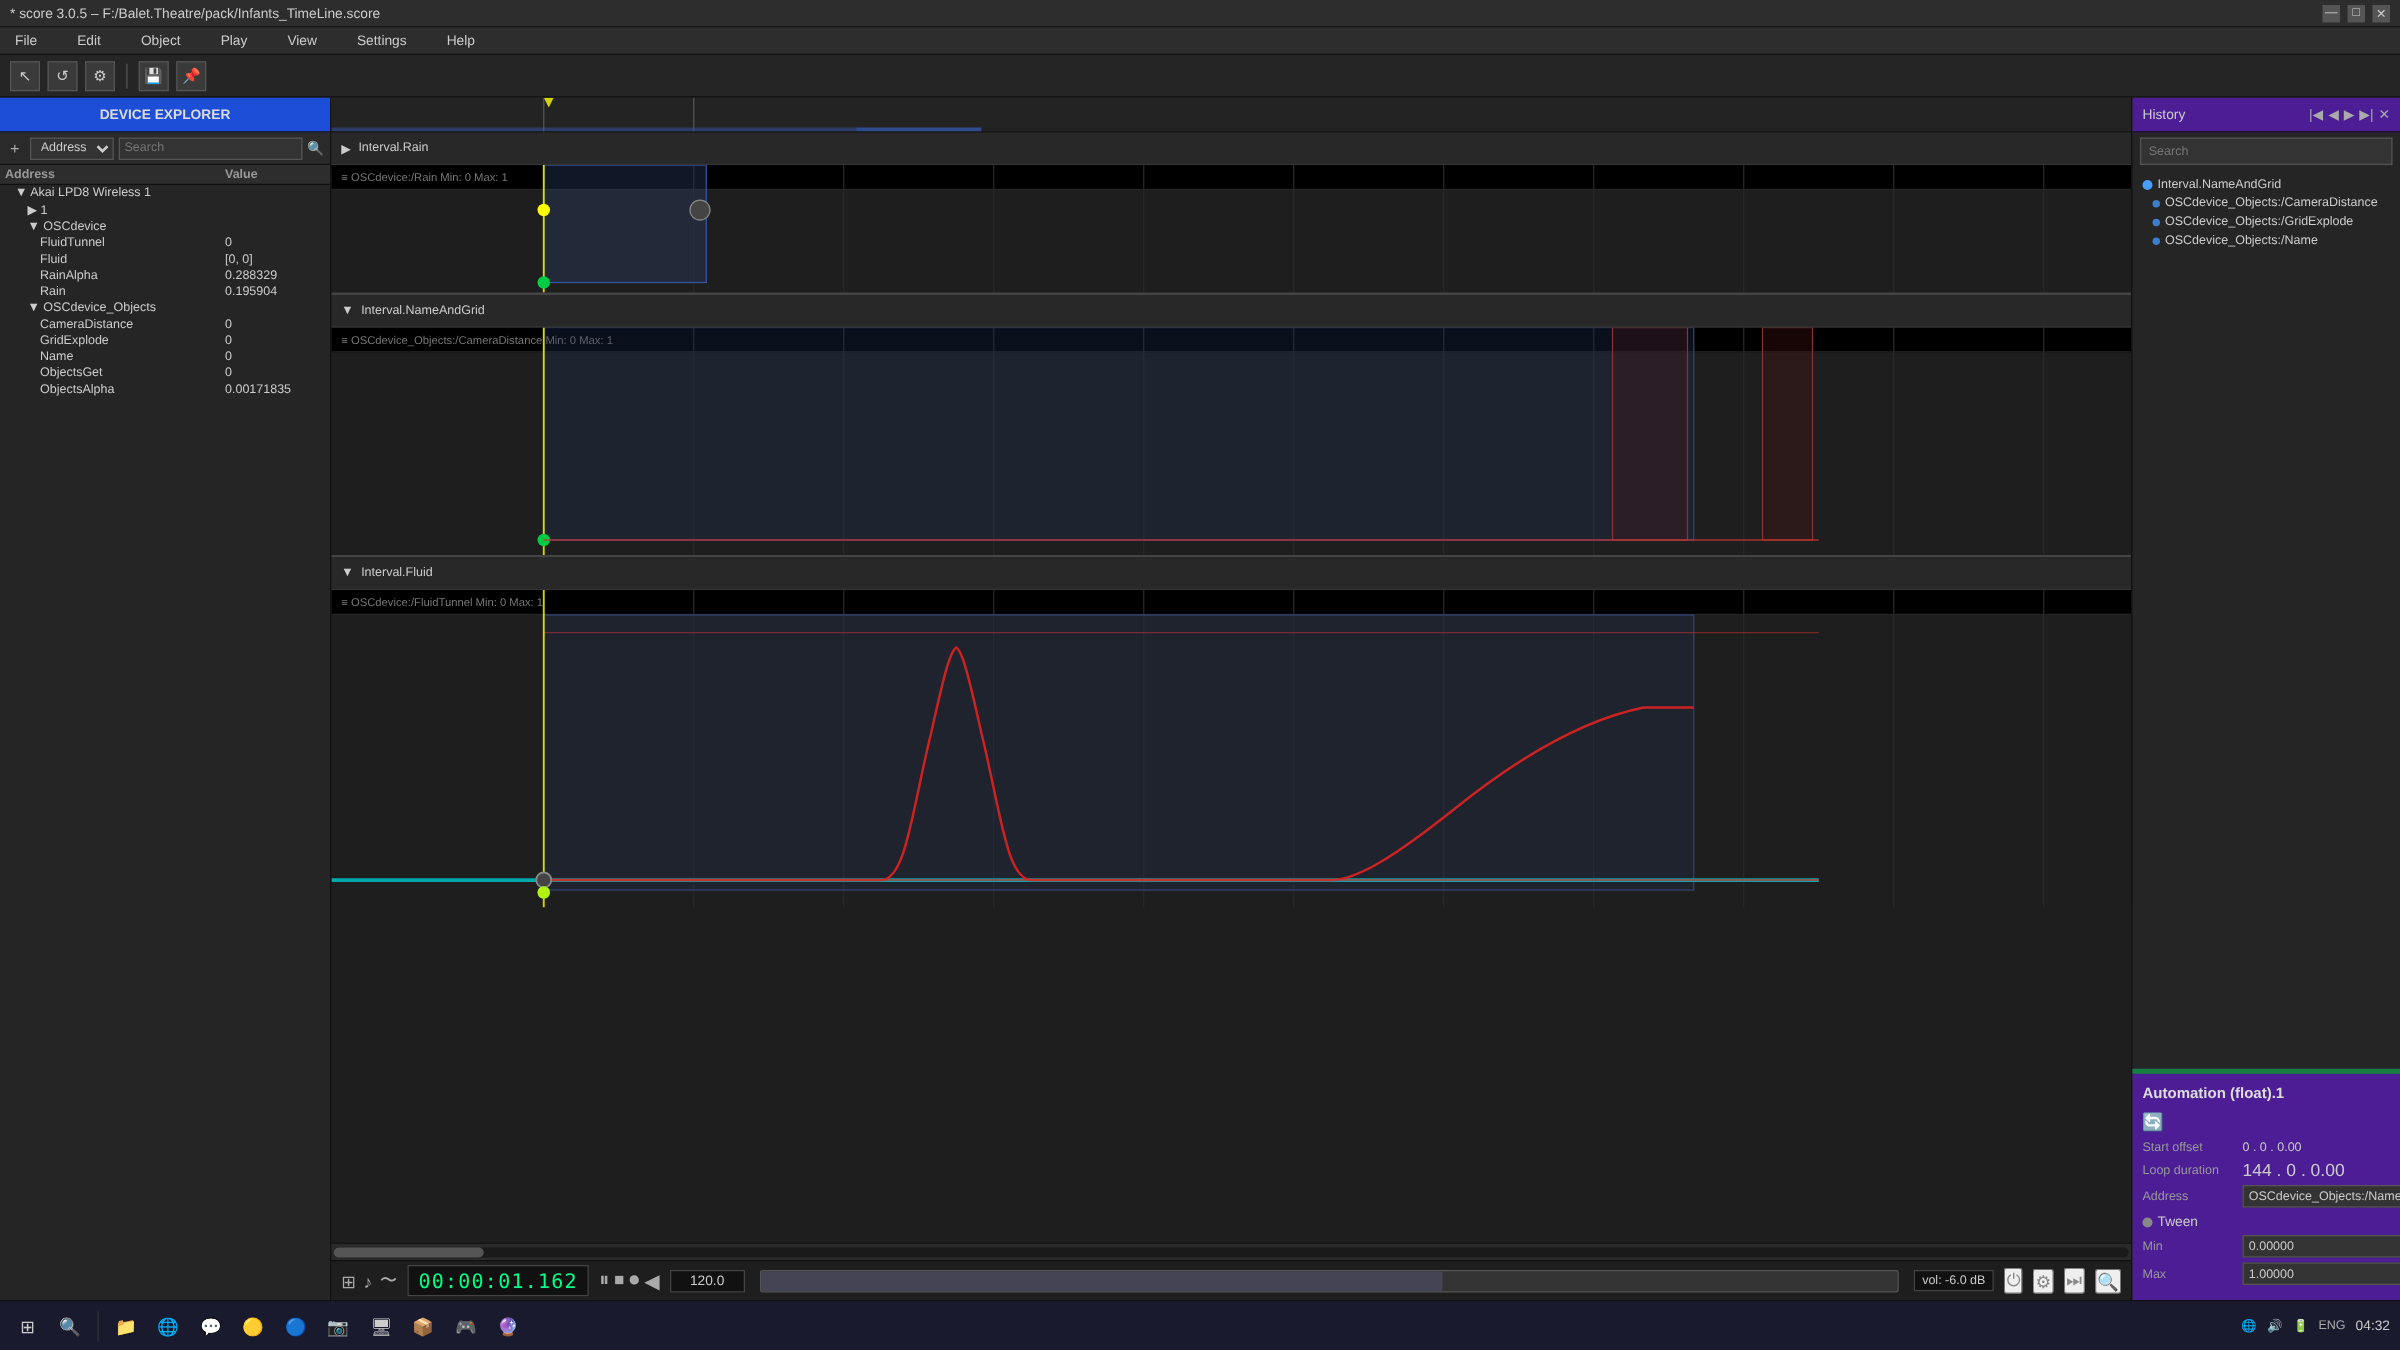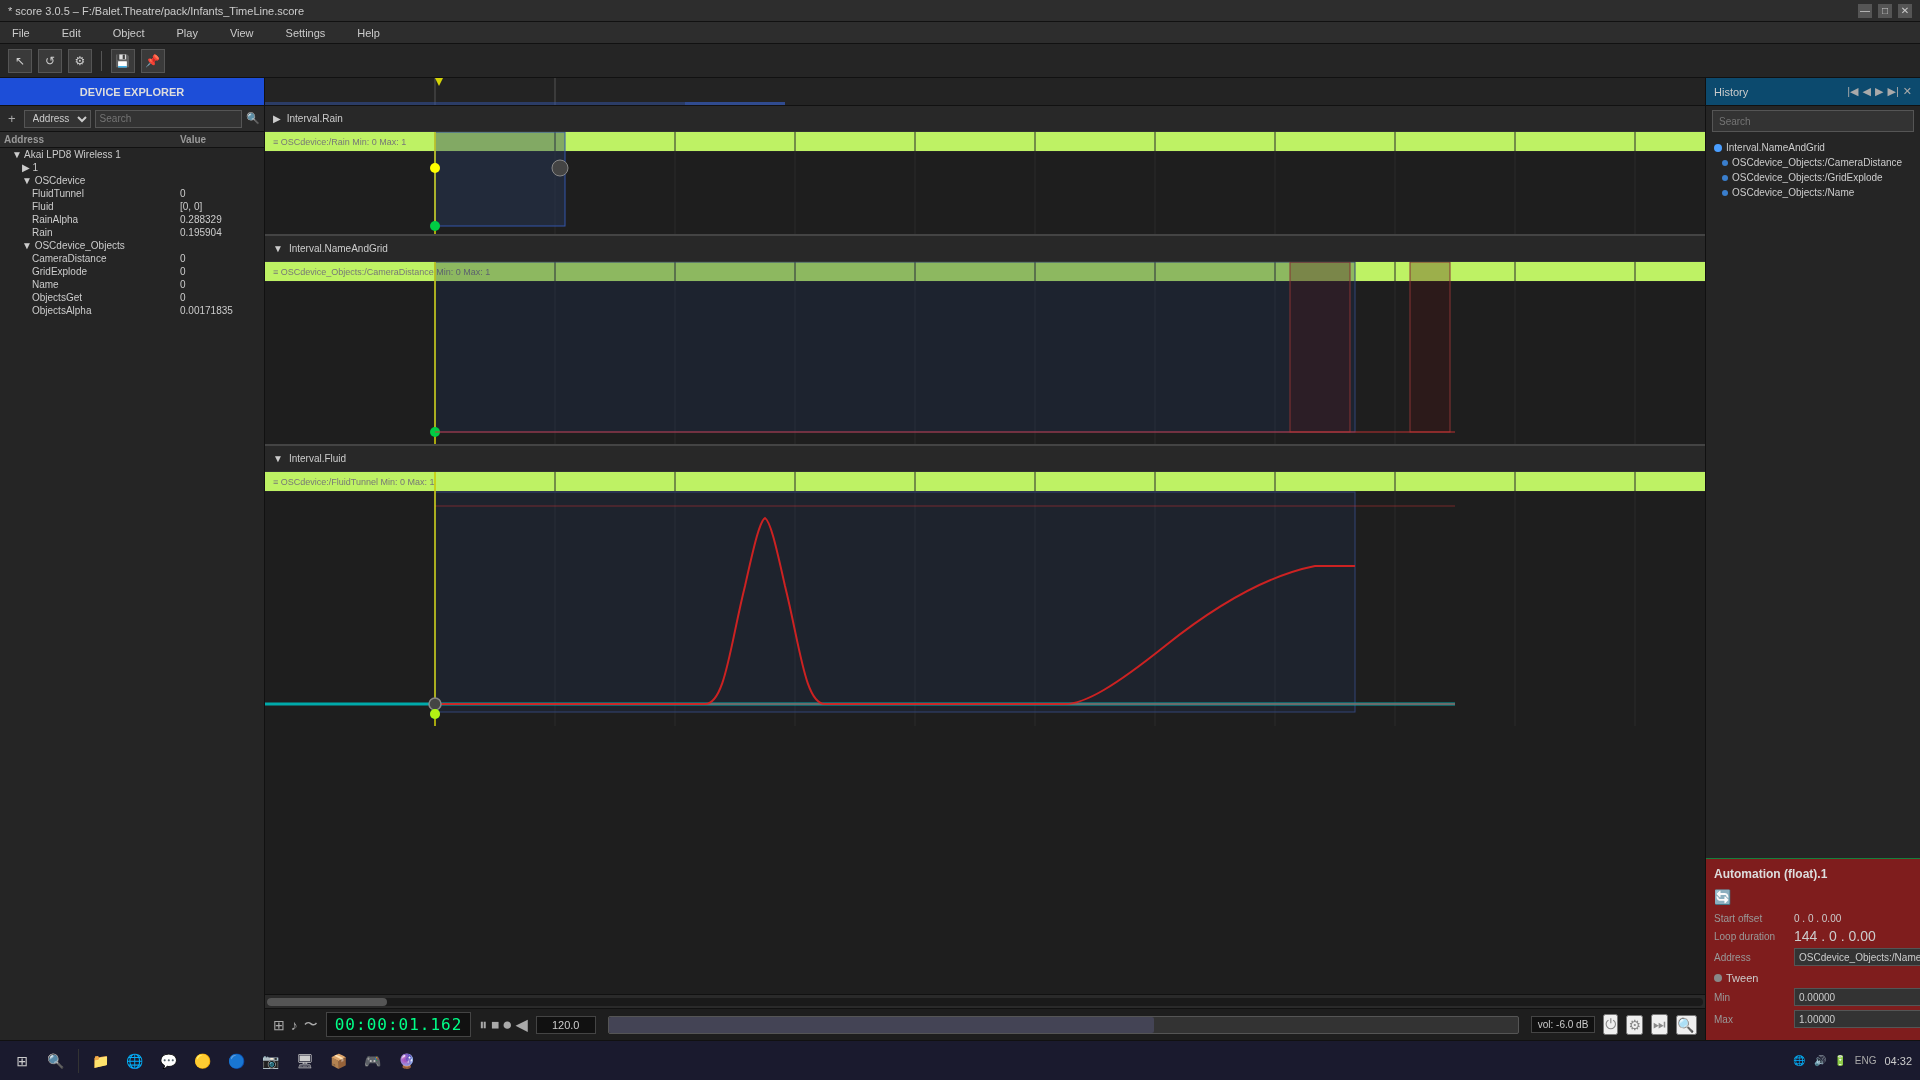--- a/index.html
+++ b/index.html
@@ -191,21 +191,21 @@
     .right-panel {
       width: 215px;
       background: #252525;
       border-left: 1px solid #111;
       display: flex;
       flex-direction: column;
       flex-shrink: 0;
     }
     .history-header {
       height: 28px;
-      background: #0c4a6e;
+      background: #4c1d95;
       display: flex;
       align-items: center;
       justify-content: space-between;
       padding: 0 8px;
       border-bottom: 1px solid #111;
     }
     .history-controls {
       display: flex;
       gap: 4px;
     }
@@ -253,22 +253,22 @@
     .history-dot-small {
       width: 6px;
       height: 6px;
       border-radius: 50%;
       background: #3a7ecc;
       flex-shrink: 0;
     }
 
     
     .automation-panel {
-      background: #7f1d1d;
-      border-top: 1px solid #15803d;
+      background: #4c1d95;
+      border-top: 4px solid #15803d;
       padding: 8px;
     }
     .automation-title {
       font-size: 12px;
       font-weight: bold;
       color: #ddd;
       margin-bottom: 8px;
     }
     .automation-refresh {
       display: flex;
@@ -512,21 +512,21 @@
       padding: 0 8px;
       gap: 6px;
       font-size: 10px;
       color: #ccc;
       border-bottom: 1px solid #333;
       position: relative;
       z-index: 2;
     }
     .tl-track-row {
       height: 20px;
-      background: #bef264;
+      background: #000000;
       display: flex;
       align-items: center;
       padding: 0 8px;
       font-size: 9px;
       color: #777;
       border-bottom: 1px solid #252525;
       position: relative;
     }
   </style>
 </head>

